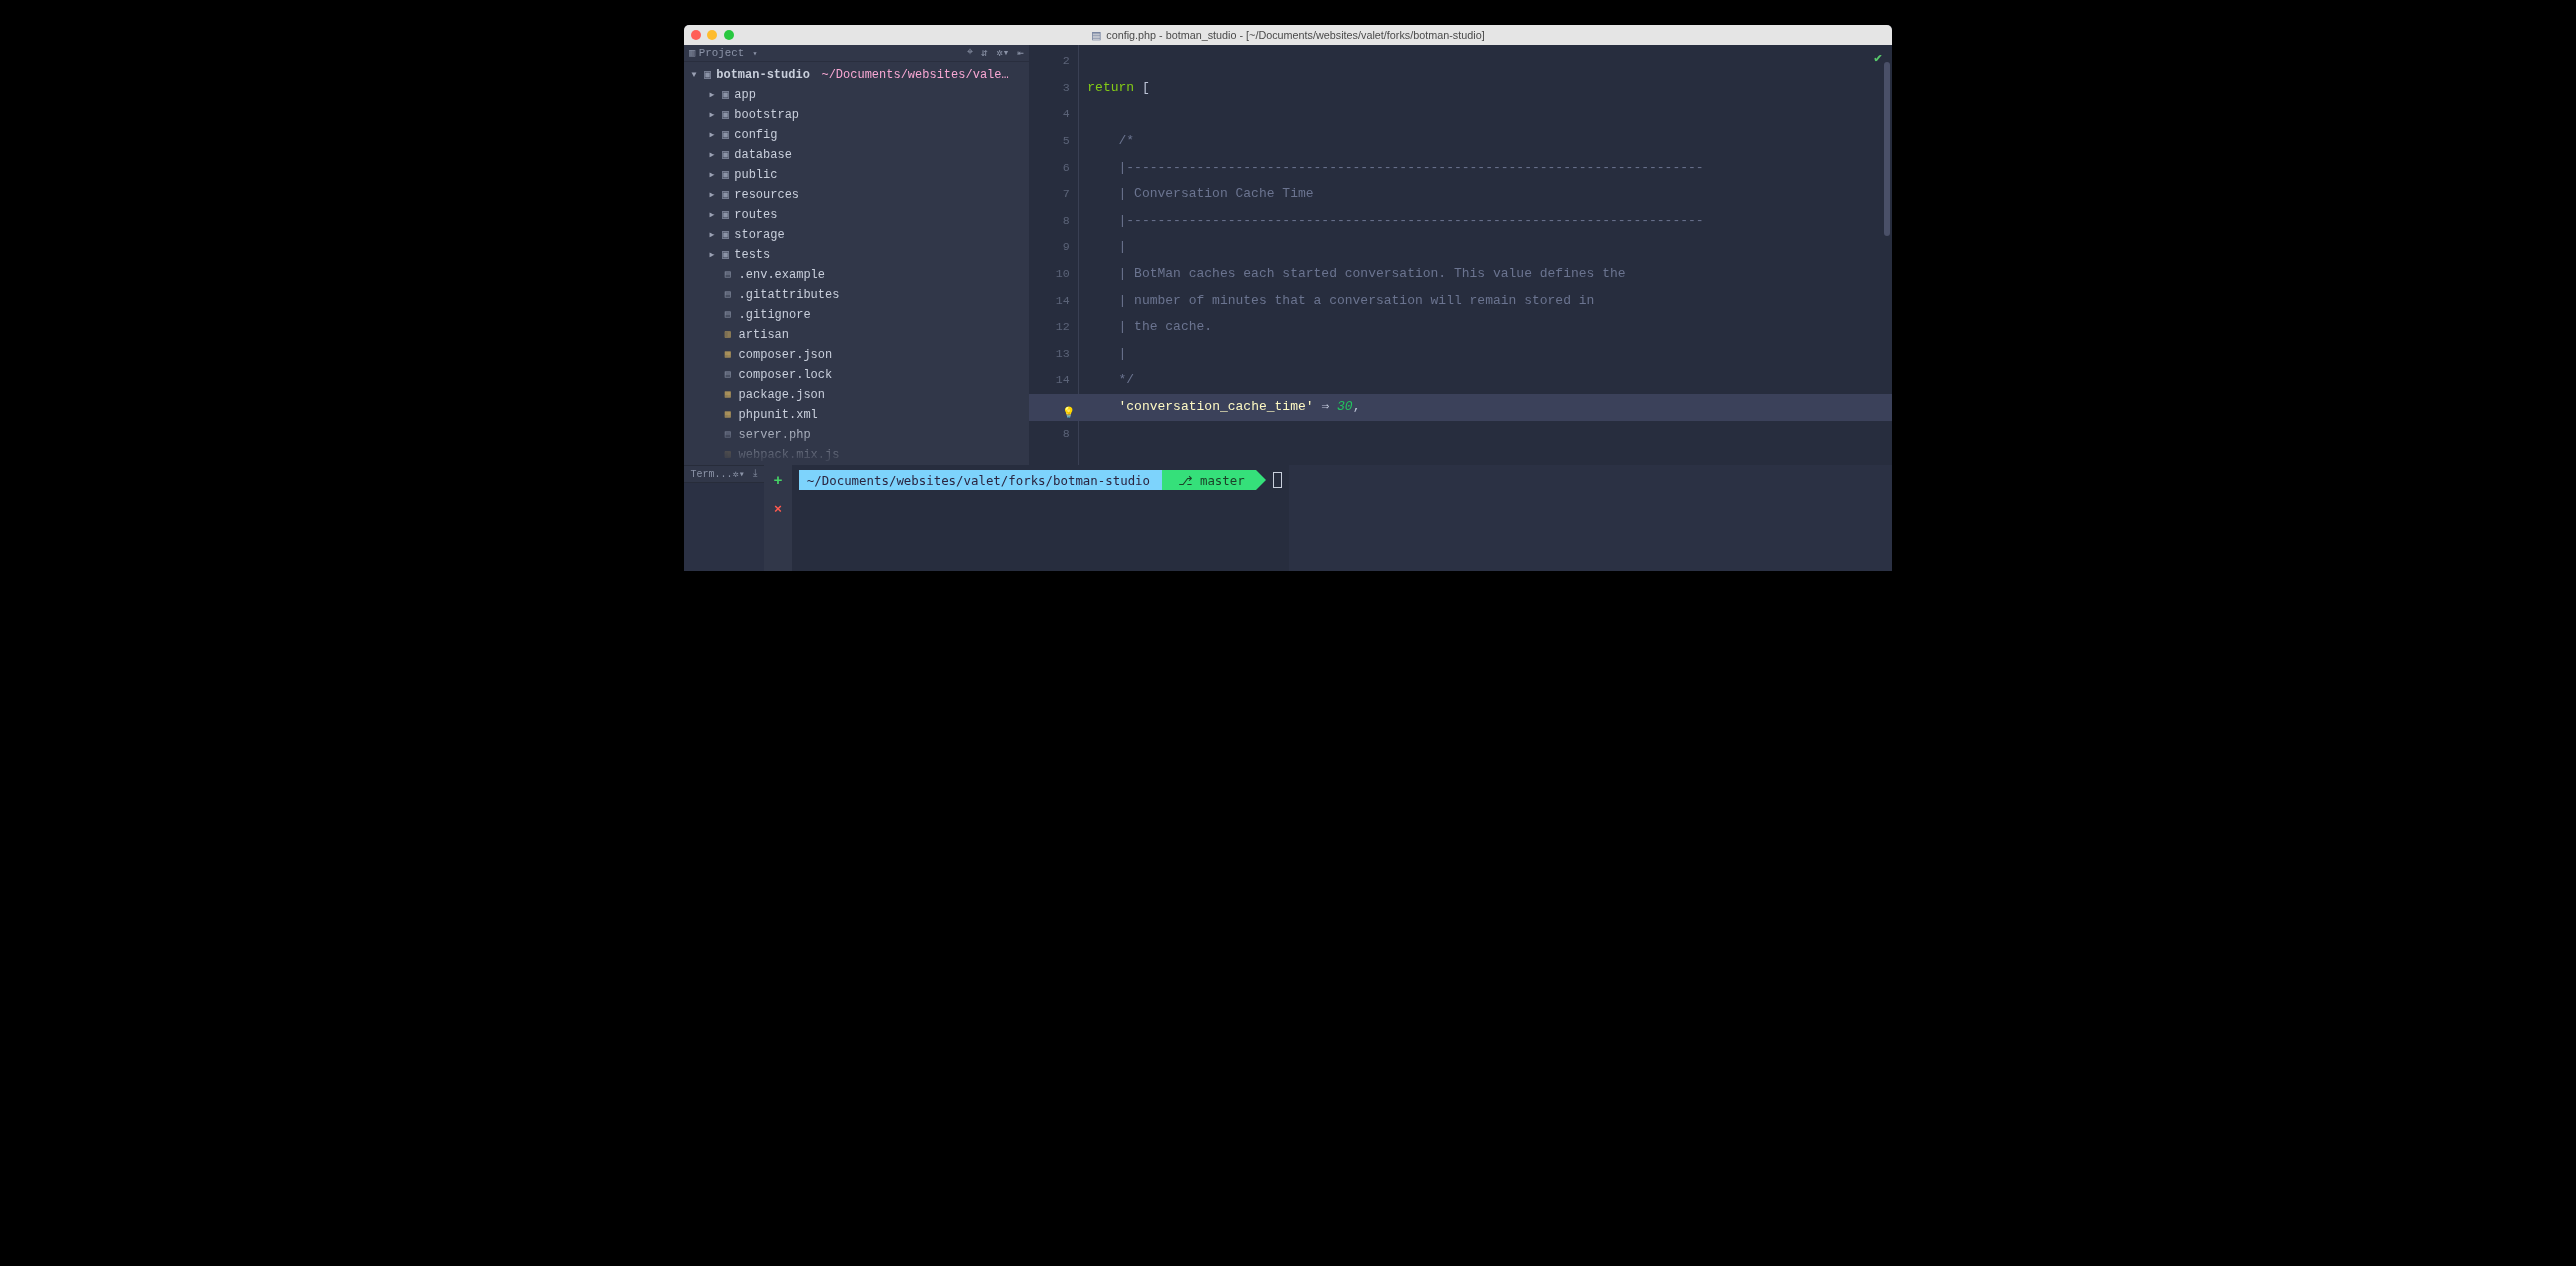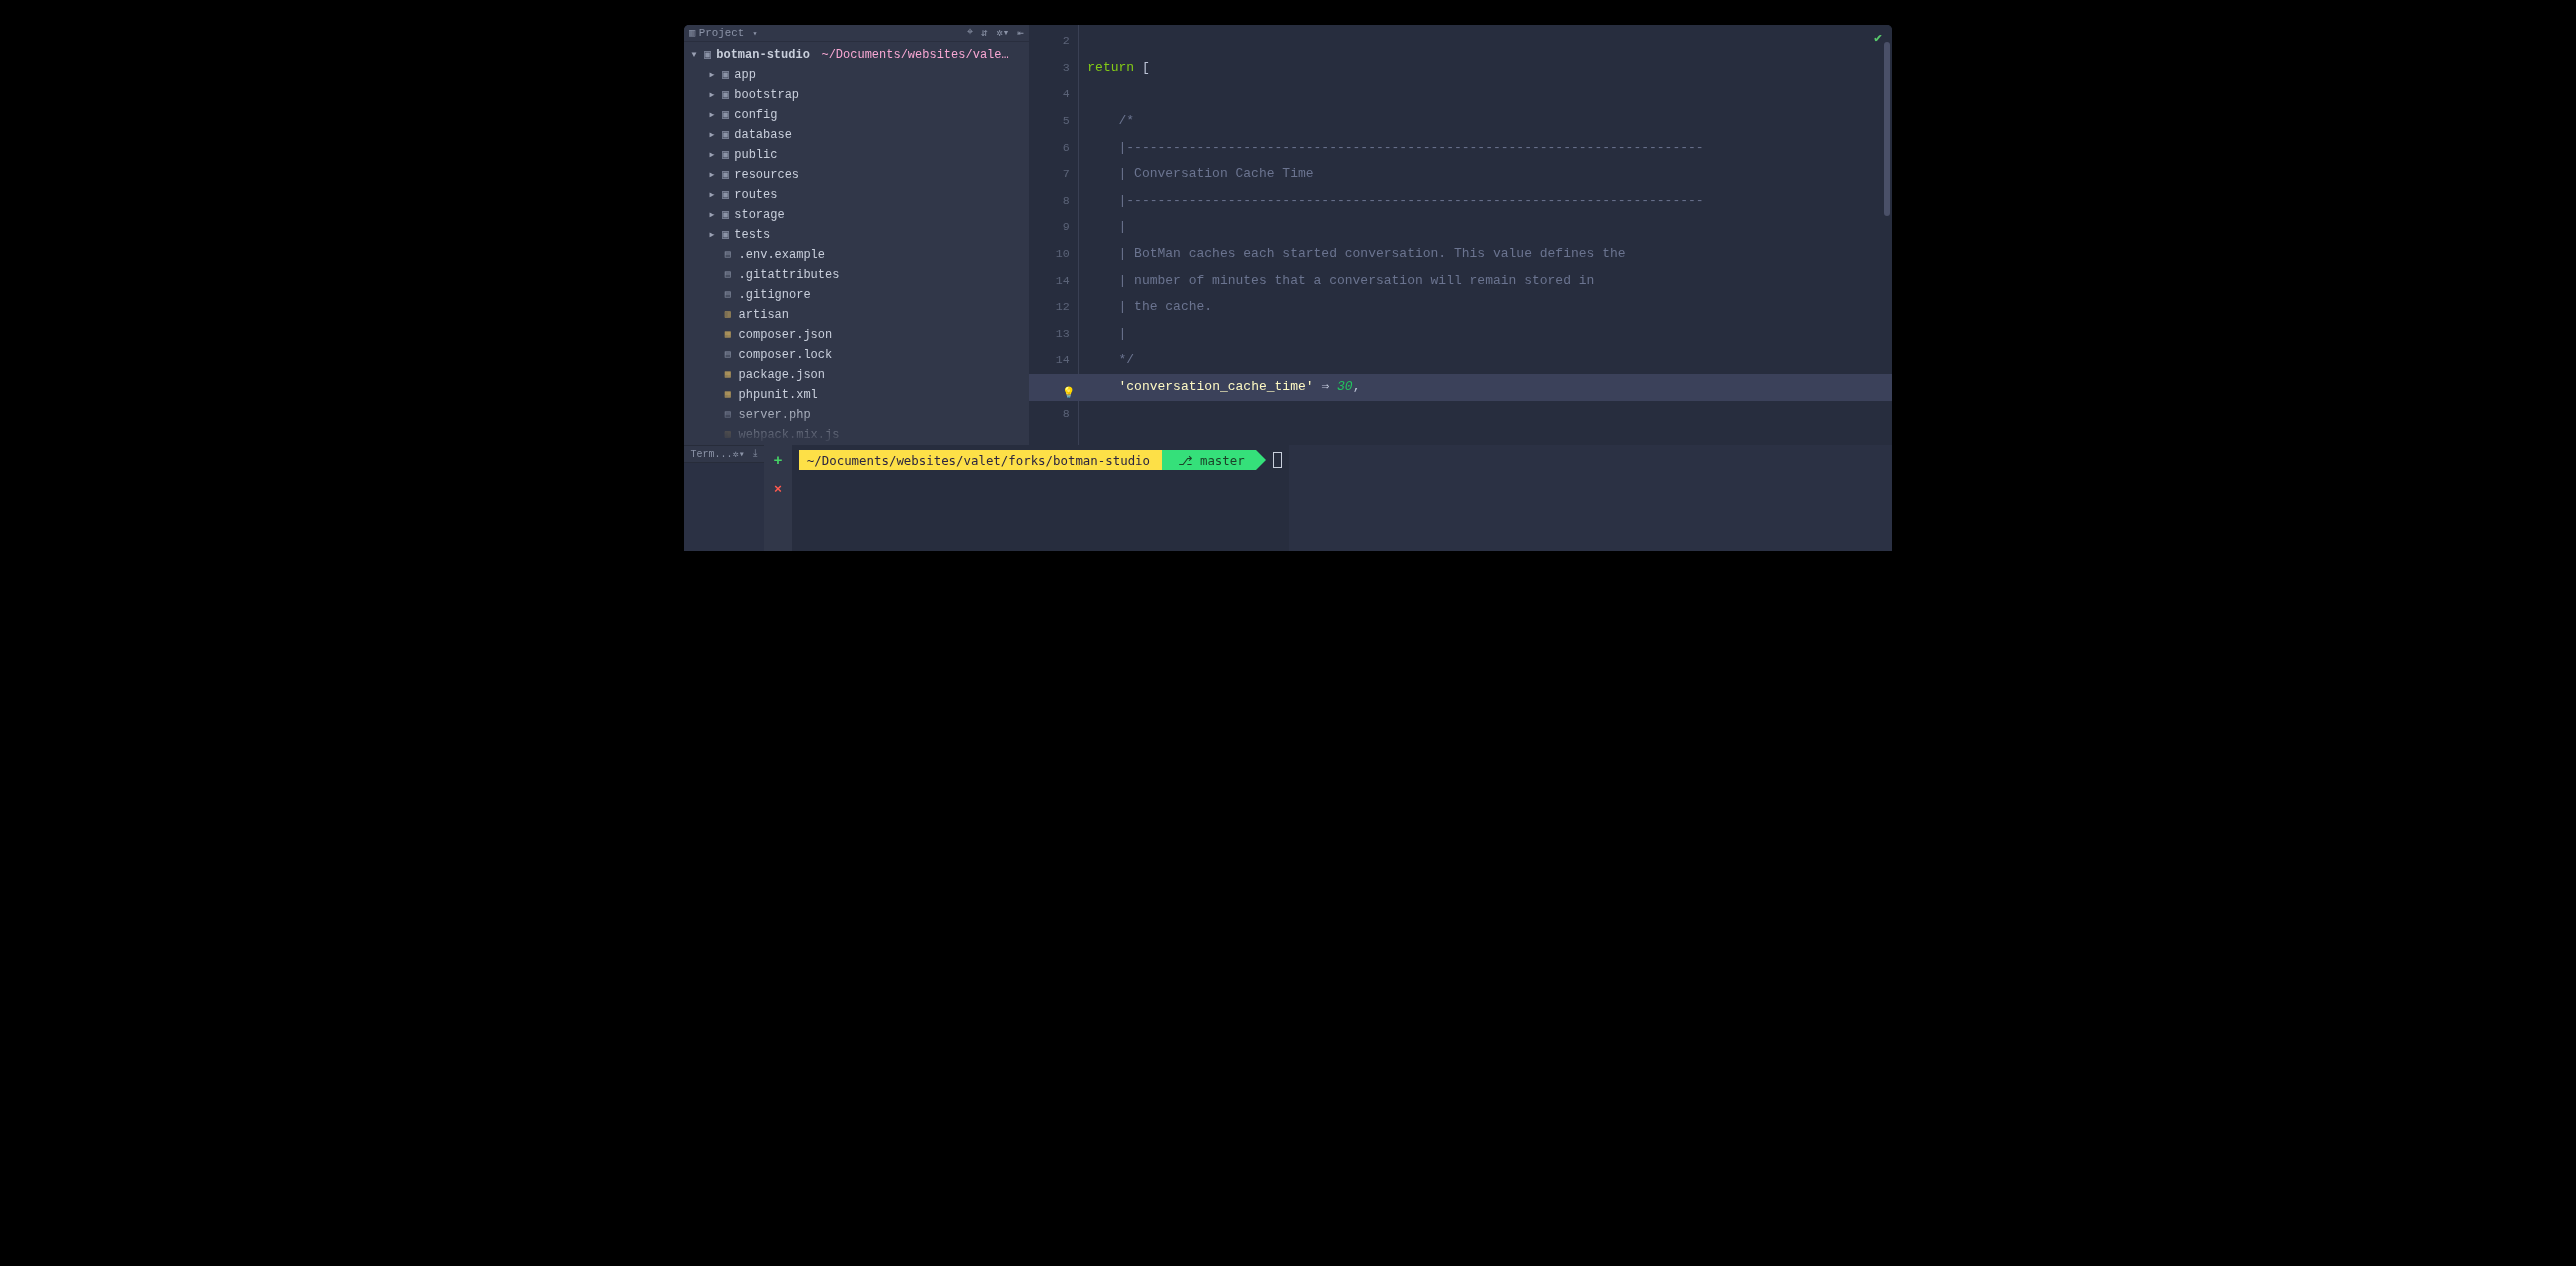--- a/index.html
+++ b/index.html
@@ -169,33 +169,44 @@
   }
   .pl-seg {
     display:flex; align-items:center; height:20px; position:relative;
     padding: 0 11.6px 0 8.3px;
   }
   .pl-seg::after {
     content:""; position:absolute; right:-10px; top:0;
     border-top:10px solid transparent; border-bottom:10px solid transparent;
     border-left:10px solid currentColor; color:inherit;
   }
-  .pl-path { background:#fde047; color:#2b2540; }
+  .pl-path { background:#7dd3fc; color:#2b2540; }
   .pl-path::after { border-left-color:#b470ff; color:#b470ff;}
   .pl-branch { background:#35e07a; color:#1c4128; padding-left:16.6px;}
   .pl-branch::after { border-left-color:#35e07a; color:#35e07a;}
   .pl-cursor {
     width:9px; height:16.6px; border:1.7px solid #c9cfdc; margin-left:16.6px;
   }
 </style>
 </head>
 <body>
 
 <div class="window">
 
+  <div class="titlebar">
+    <div class="traffic-lights">
+      <div class="tl tl-close"></div>
+      <div class="tl tl-min"></div>
+      <div class="tl tl-max"></div>
+    </div>
+    <div class="titlebar-title">
+      <span class="file-icon">▤</span>
+      <span>config.php - botman_studio - [~/Documents/websites/valet/forks/botman-studio]</span>
+    </div>
+  </div>
 
   <div class="main">
 
     <div class="sidebar">
       <div class="sidebar-header">
         <div class="sidebar-header-left">
           <span>▥</span>
           <span>Project</span>
           <span class="chev">▾</span>
         </div>

